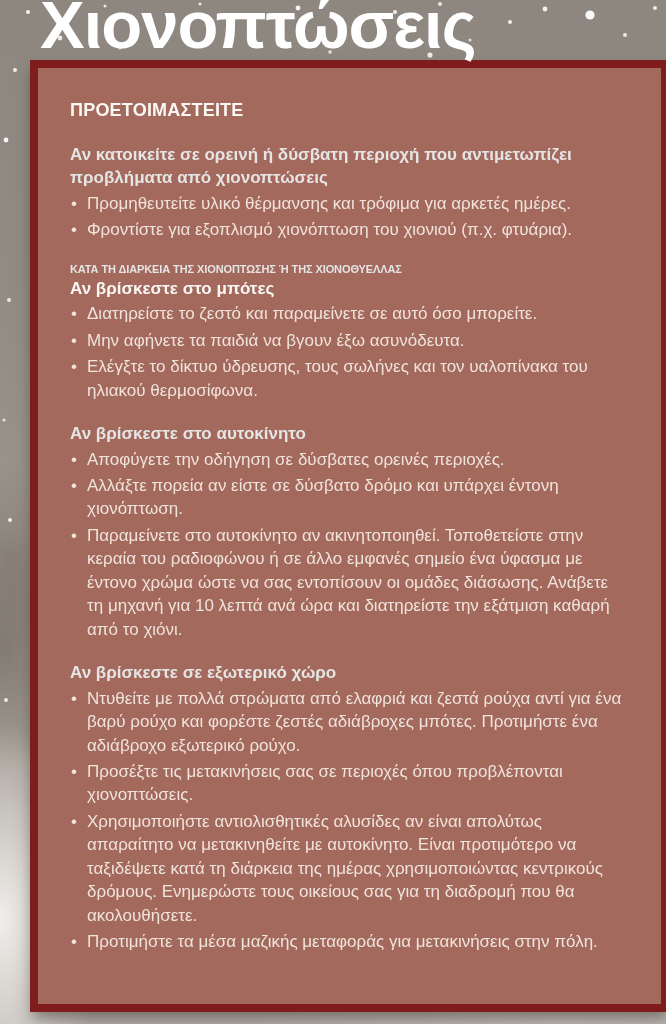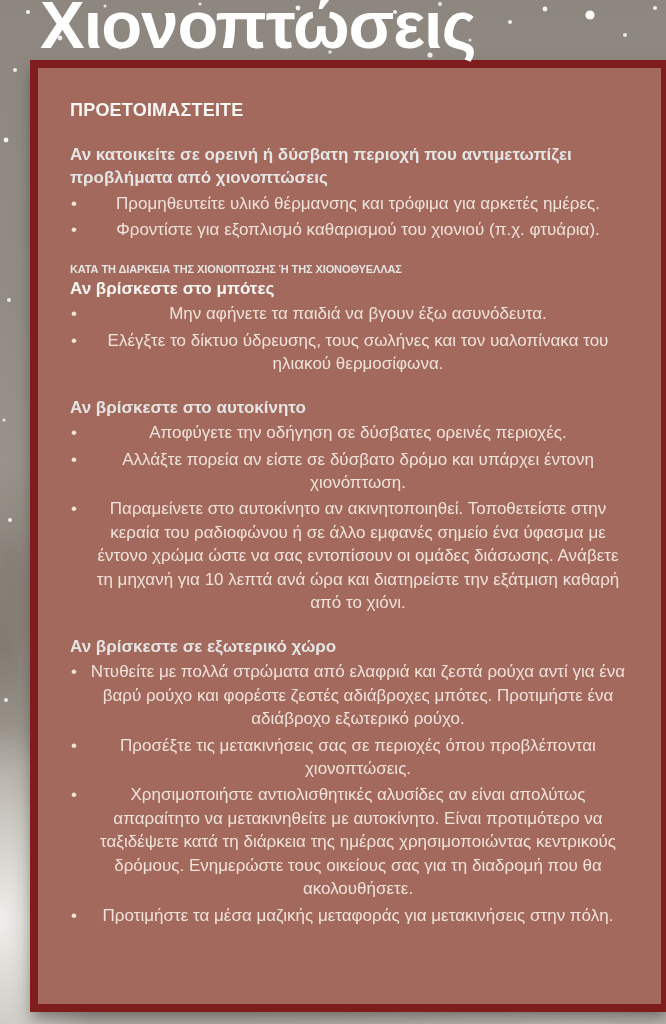--- a/index.html
+++ b/index.html
@@ -83,21 +83,20 @@
     margin: 0;
     font-size: 17px;
     font-weight: 700;
     color: #fbf7f4;
   }
 
   ul.bullets {
     list-style: none;
     margin: 2px 0 0 0;
     padding: 0;
-    text-align: center;
   }
   ul.bullets li {
     position: relative;
     padding-left: 17px;
     margin: 0 0 3px 0;
   }
   ul.bullets li::before {
     content: "\2022";
     position: absolute;
     left: 1px;
@@ -144,28 +143,29 @@
 <h1 class="page-title">Χιονοπτώσεις</h1>
 
 <div class="info-panel">
 
   <h2 class="panel-header">ΠΡΟΕΤΟΙΜΑΣΤΕΙΤΕ</h2>
 
   <div class="section">
     <p class="section-heading">Αν κατοικείτε σε ορεινή ή δύσβατη περιοχή που αντιμετωπίζει προβλήματα από χιονοπτώσεις</p>
     <ul class="bullets">
       <li>Προμηθευτείτε υλικό θέρμανσης και τρόφιμα για αρκετές ημέρες.</li>
-      <li>Φροντίστε για εξοπλισμό καθαρισμού του χιονιού (π.χ. φτυάρια).</li>
+      <li>Φροντίστε για εξοπλισμό χιονόπτωση του χιονιού (π.χ. φτυάρια).</li>
     </ul>
   </div>
 
   <div class="section">
     <p class="section-heading caps">ΚΑΤΑ ΤΗ ΔΙΑΡΚΕΙΑ ΤΗΣ ΧΙΟΝΟΠΤΩΣΗΣ Ή ΤΗΣ ΧΙΟΝΟΘΥΕΛΛΑΣ</p>
     <p class="section-subheading">Αν βρίσκεστε στο μπότες</p>
     <ul class="bullets">
+      <li>Διατηρείστε το ζεστό και παραμείνετε σε αυτό όσο μπορείτε.</li>
       <li>Μην αφήνετε τα παιδιά να βγουν έξω ασυνόδευτα.</li>
       <li>Ελέγξτε το δίκτυο ύδρευσης, τους σωλήνες και τον υαλοπίνακα του ηλιακού θερμοσίφωνα.</li>
     </ul>
   </div>
 
   <div class="section">
     <p class="section-heading">Αν βρίσκεστε στο αυτοκίνητο</p>
     <ul class="bullets">
       <li>Αποφύγετε την οδήγηση σε δύσβατες ορεινές περιοχές.</li>
       <li>Αλλάξτε πορεία αν είστε σε δύσβατο δρόμο και υπάρχει έντονη χιονόπτωση.</li>

